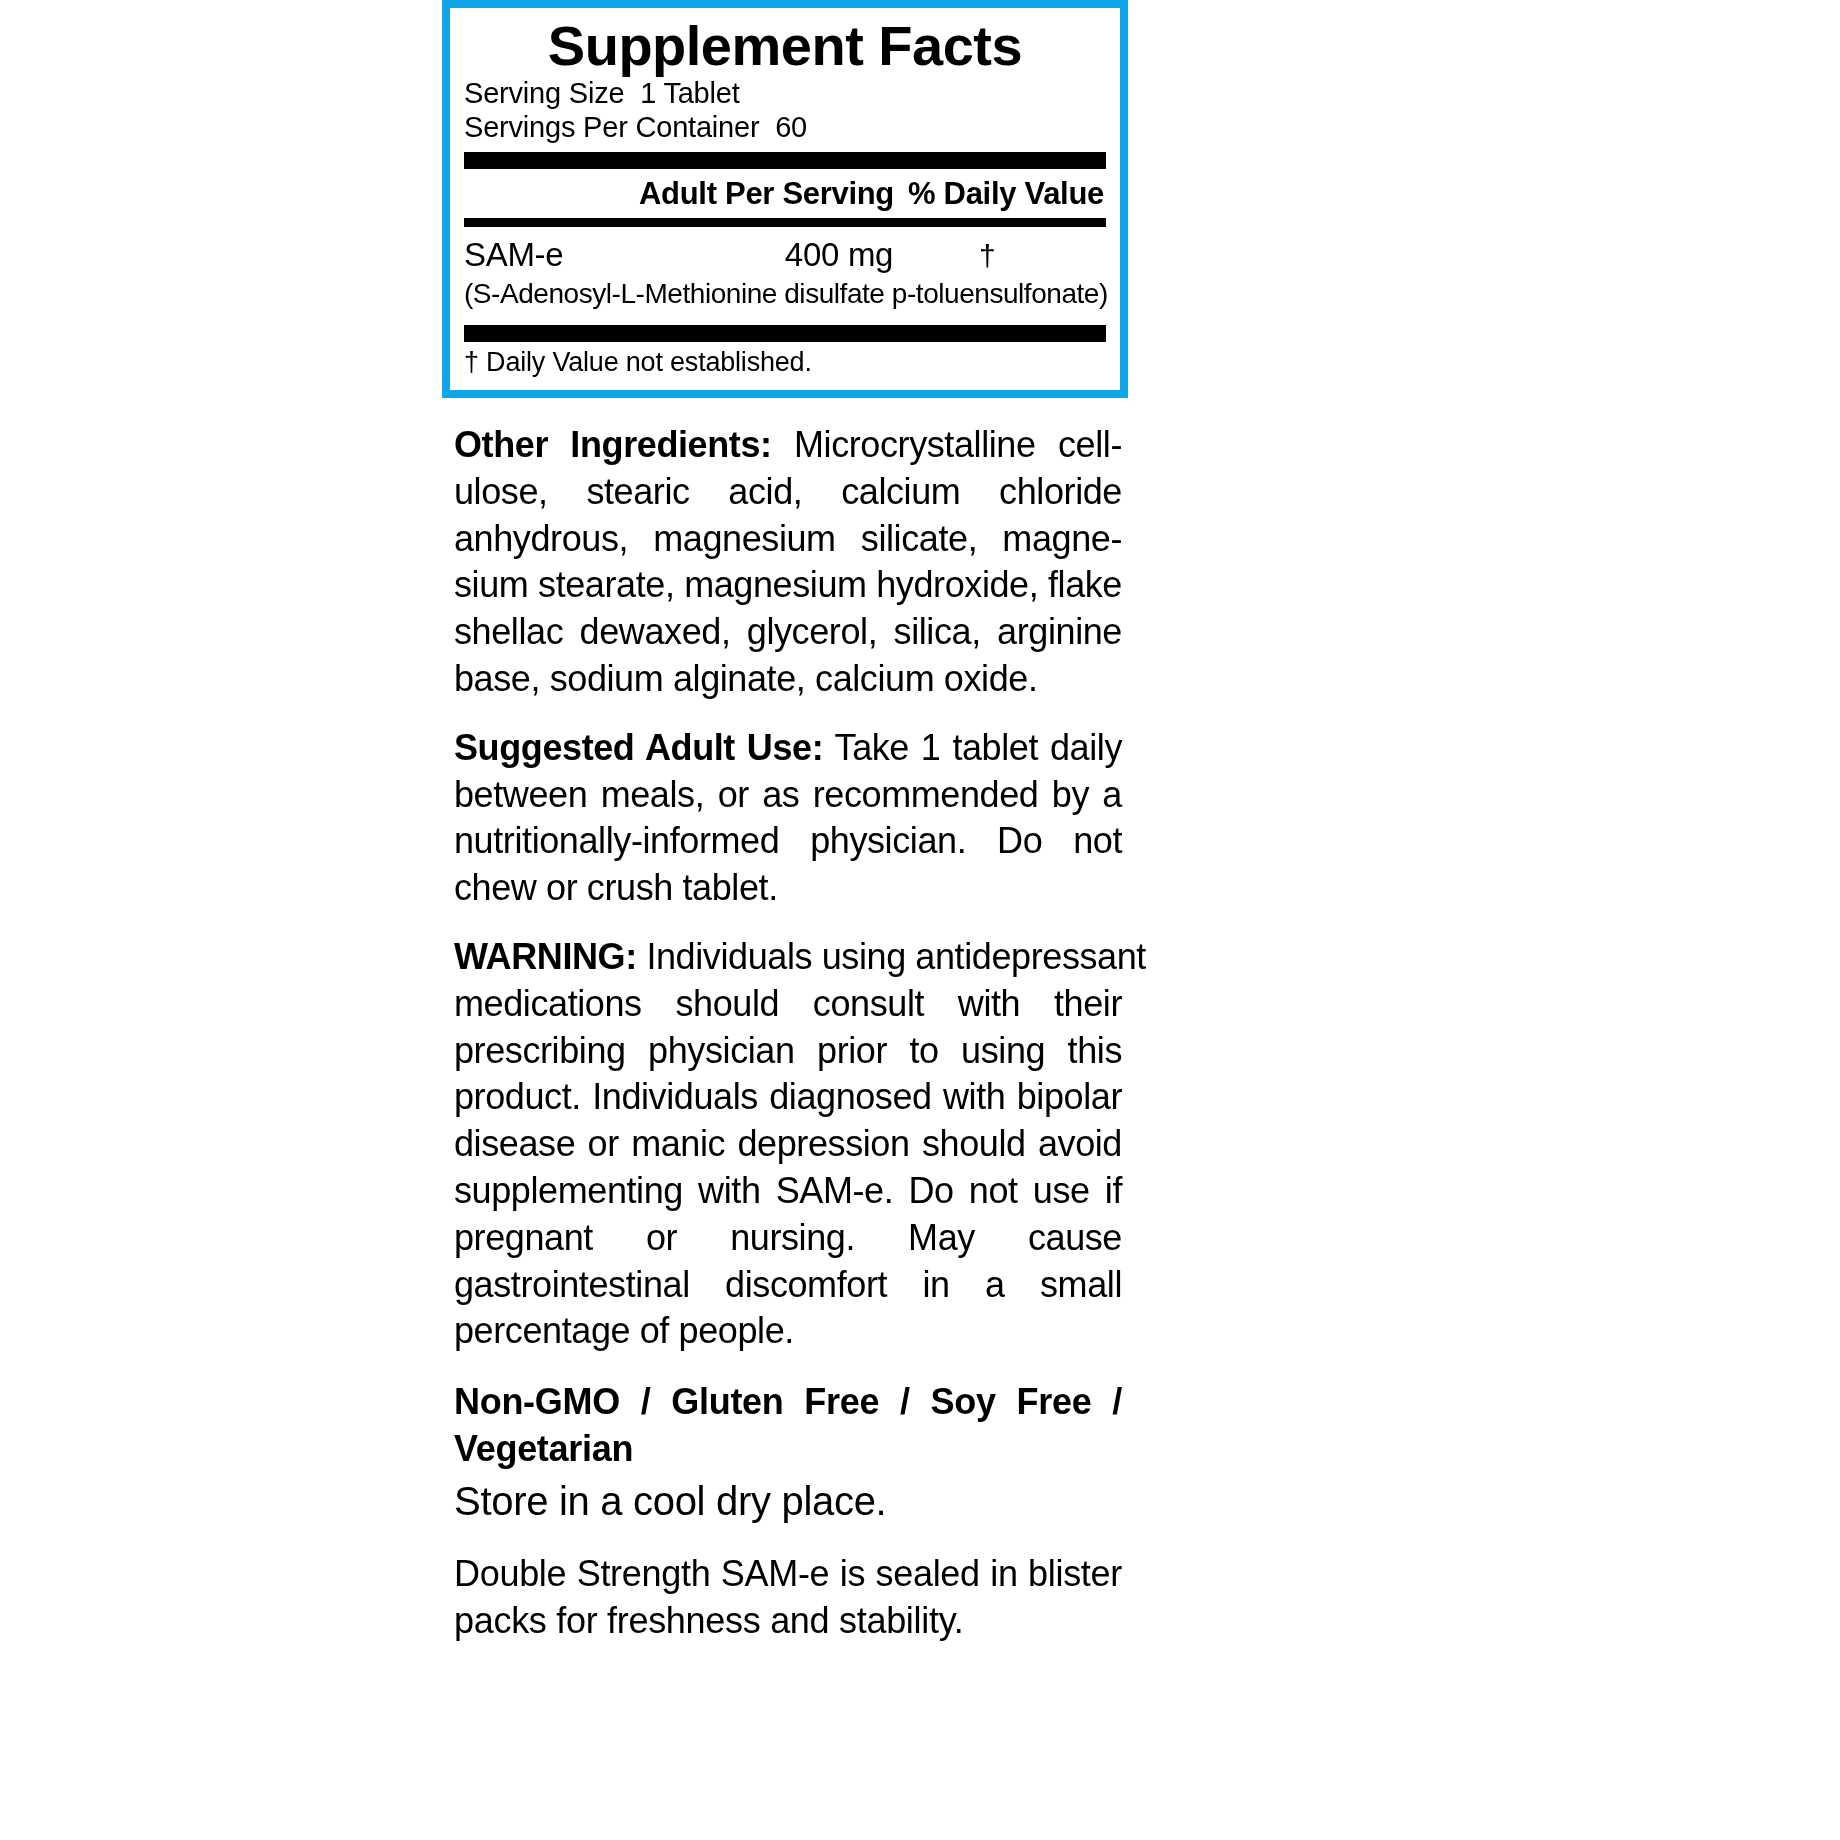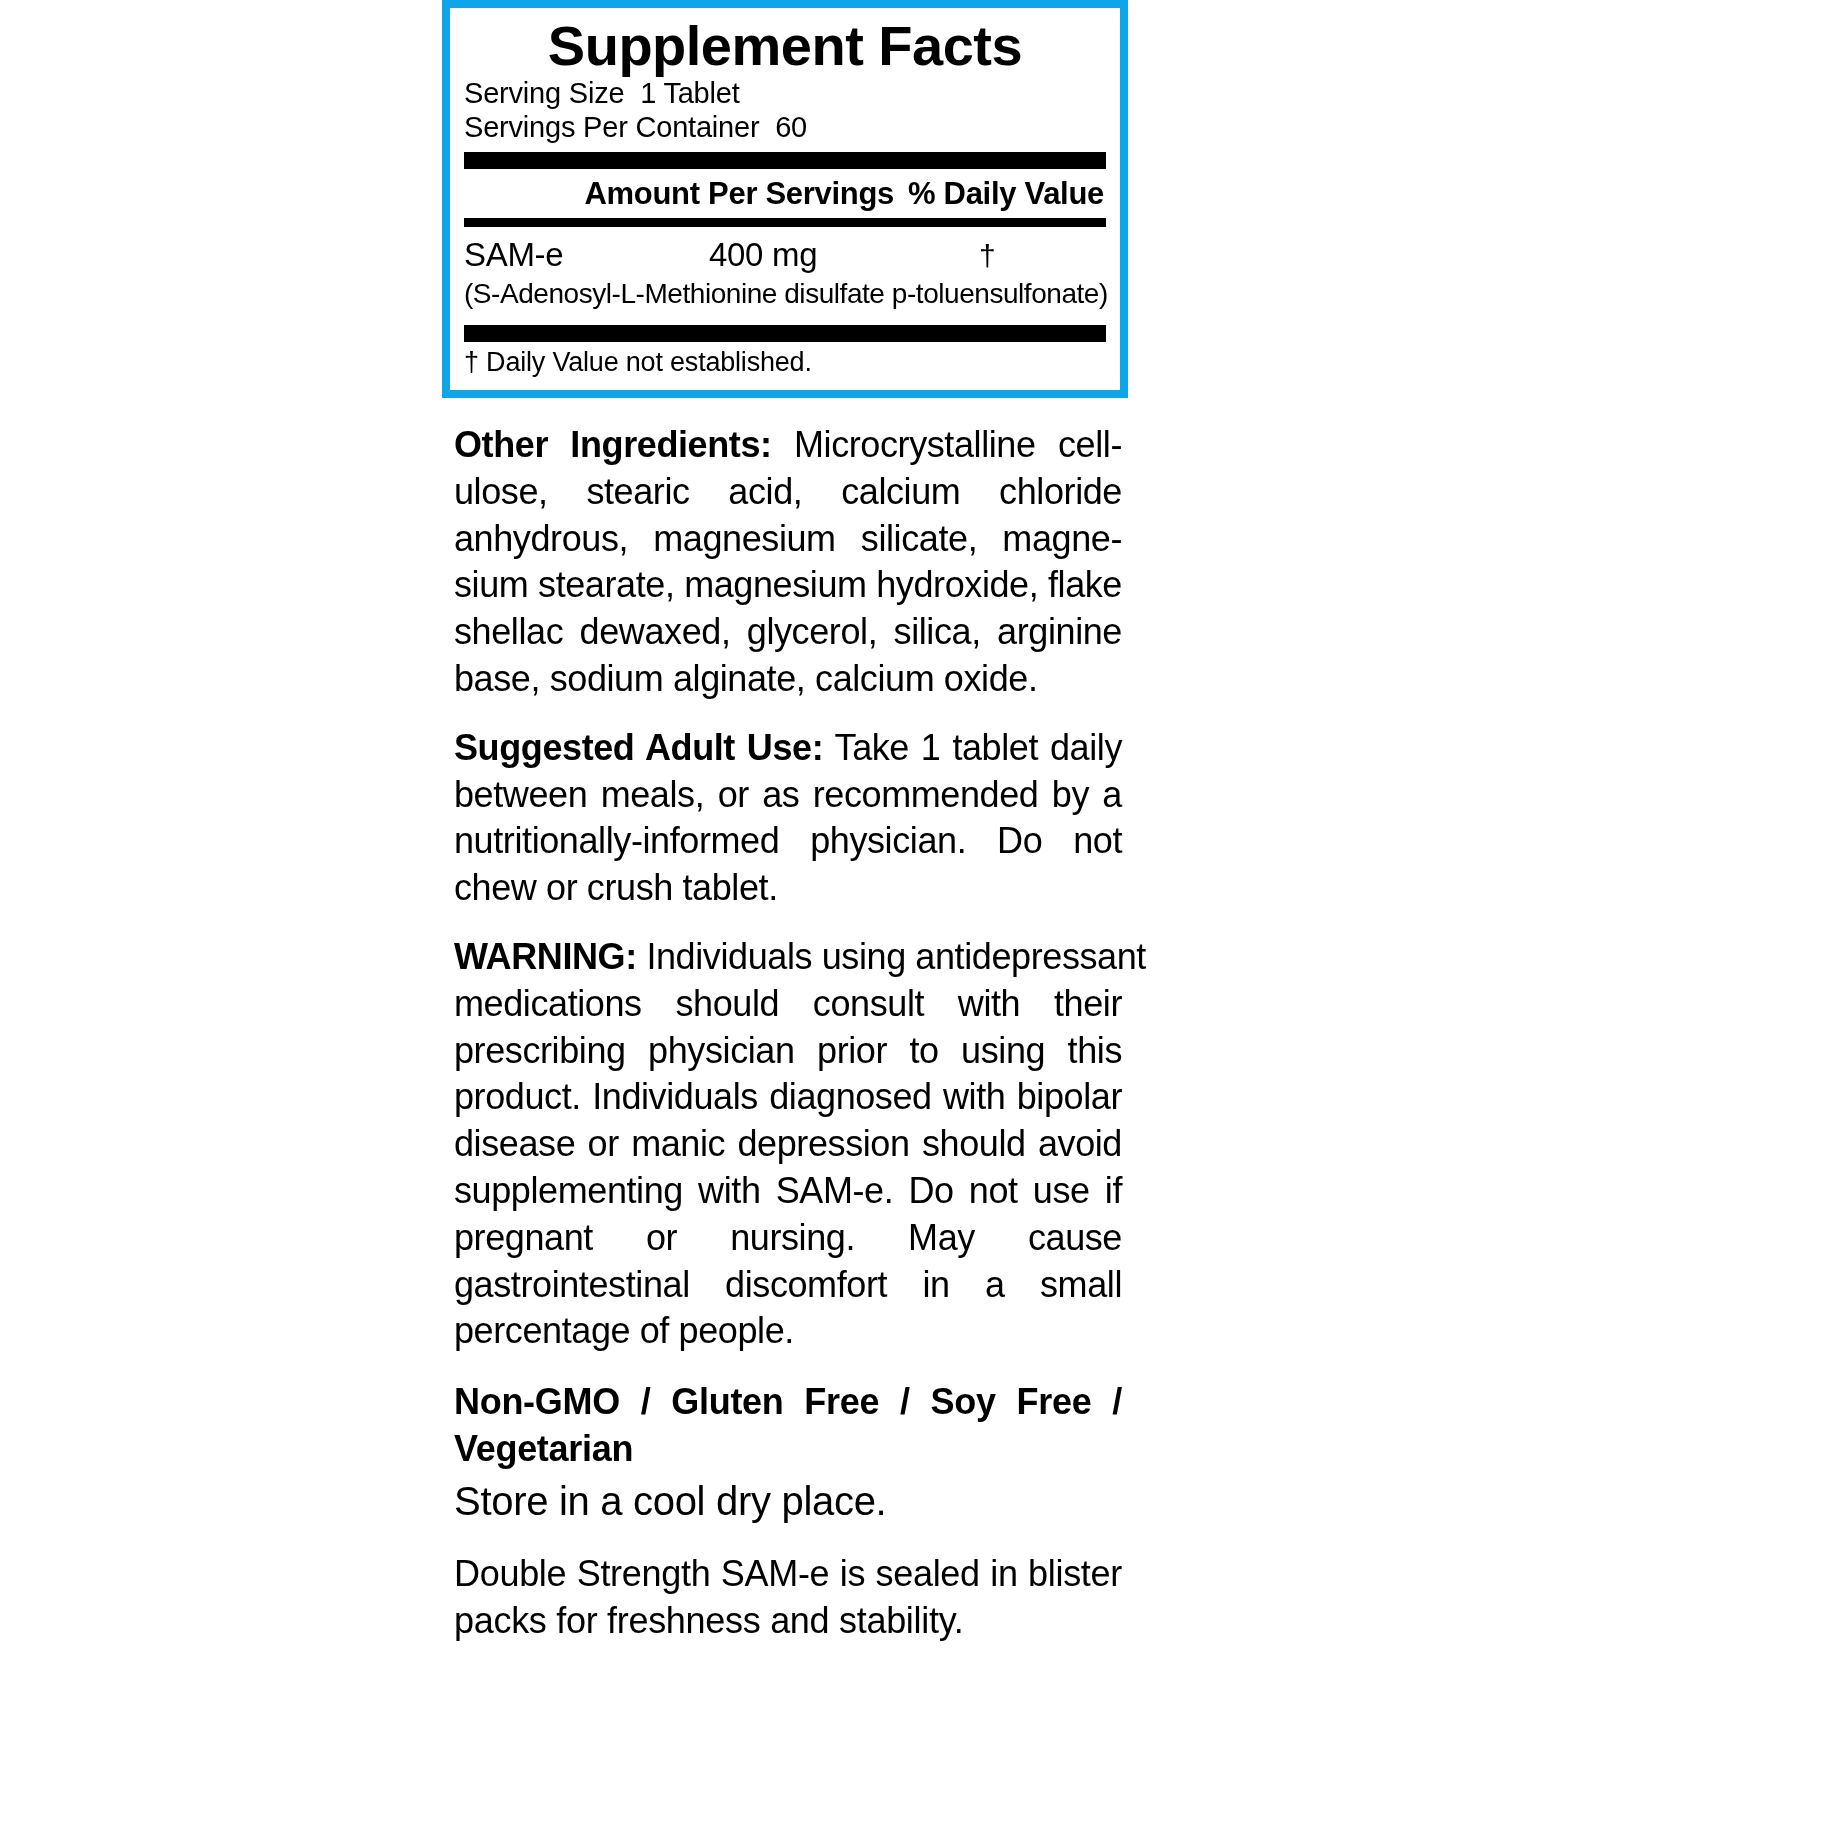--- a/index.html
+++ b/index.html
@@ -78,21 +78,21 @@
   .sf-nutrient-row {
     display: flex;
     align-items: baseline;
     font-size: 33px;
     line-height: 1.2;
     padding: 8px 0 0 0;
     letter-spacing: -0.3px;
     position: relative;
   }
   .sf-nutrient-name { flex: 0 0 245px; }
-  .sf-nutrient-amt  { flex: 0 0 260px; text-align: left; }
+  .sf-nutrient-amt  { flex: 0 0 260px; text-align: center; }
   .sf-nutrient-dv   { flex: 1 1 auto; text-align: left; padding-left: 10px; font-size: 30px;}
 
   .sf-subname {
     font-size: 28px;
     line-height: 1.2;
     letter-spacing: -0.45px;
     padding: 2px 0 7px 0;
     white-space: nowrap;
   }
   .sf-footnote {
@@ -168,21 +168,21 @@
         <span>Serving Size</span>&nbsp;&nbsp;<span>1 Tablet</span>
       </div>
 
       <div class="sf-serving">
         <span>Servings Per Container</span>&nbsp;&nbsp;<span>60</span>
       </div>
 
       <div class="rule-thick"></div>
 
       <div class="sf-amount-row">
-        <span class="aps">Amount Per Servings</span>
+        <span class="aps">Adult Per Serving</span>
         <span>% Daily Value</span>
       </div>
 
       <div class="rule-med"></div>
 
       <div class="sf-nutrient-row">
         <span class="sf-nutrient-name">SAM-e</span>
         <span class="sf-nutrient-amt">400 mg</span>
         <span class="sf-nutrient-dv">†</span>
       </div>

